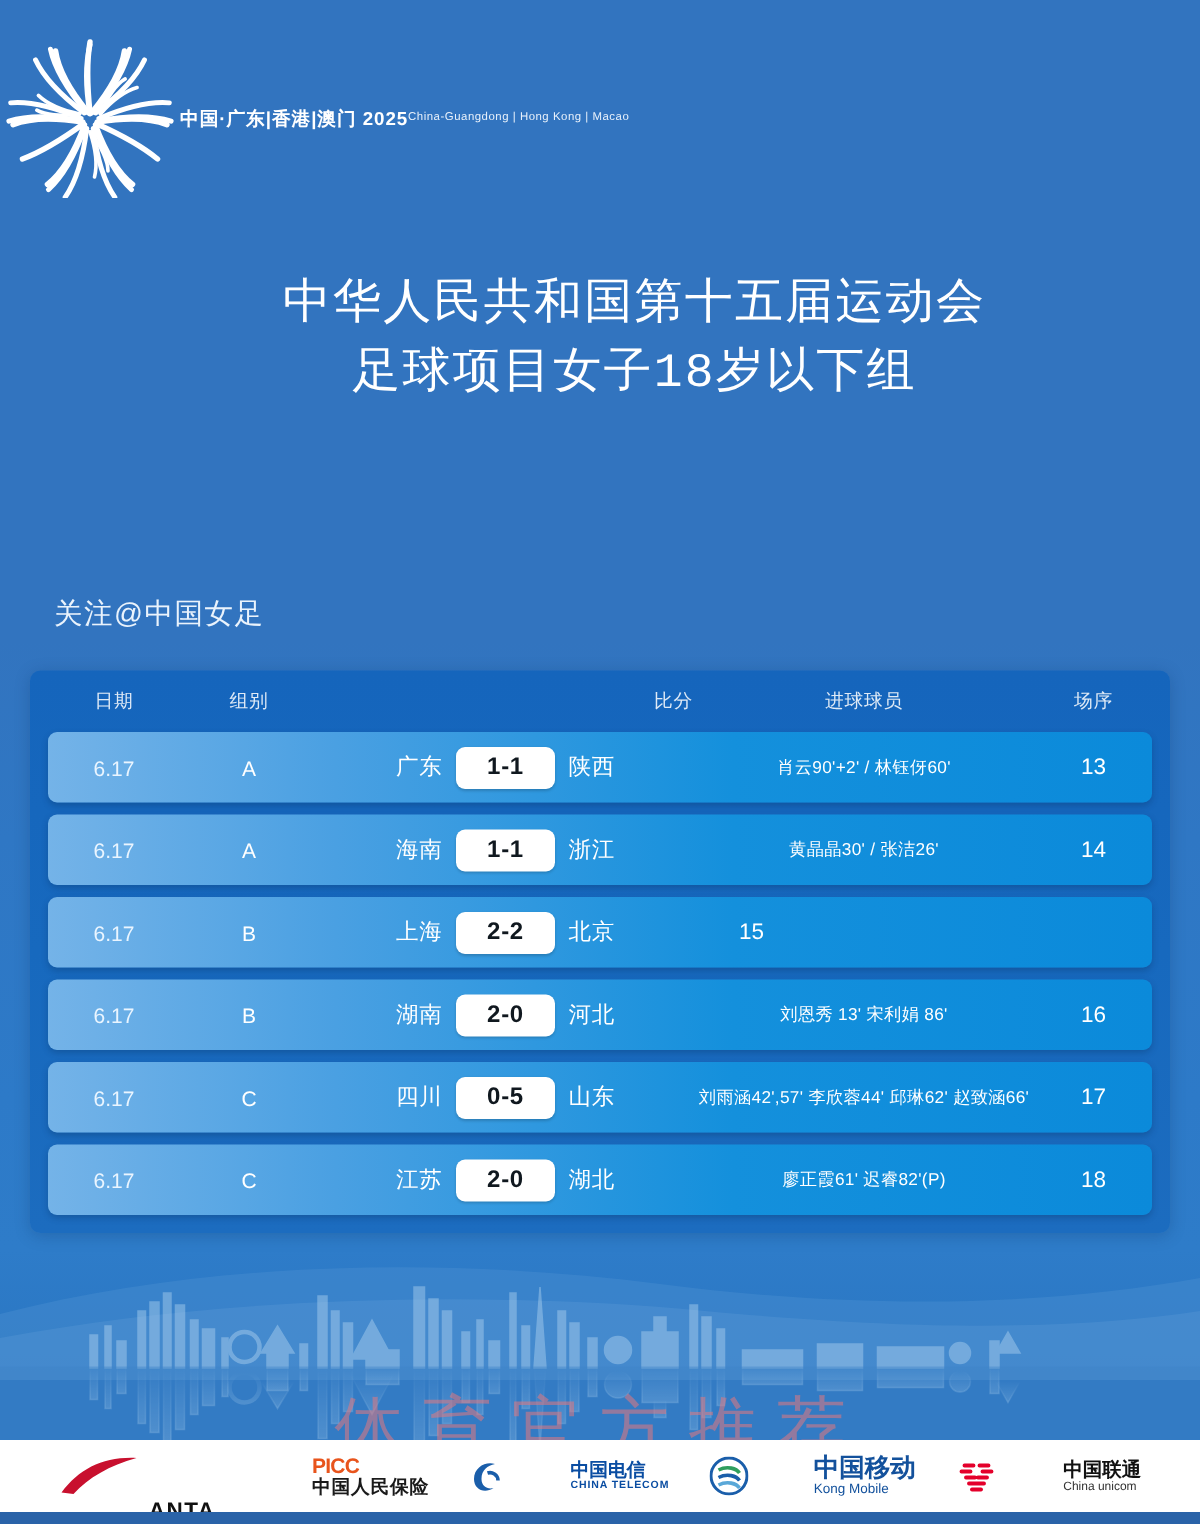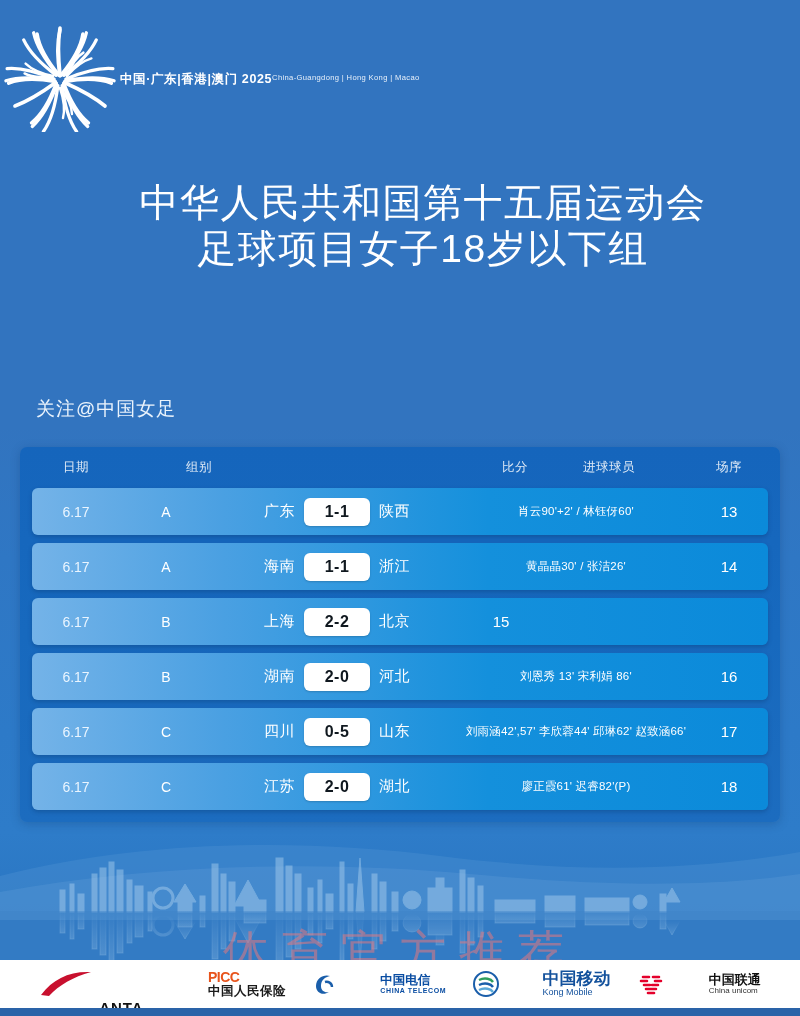--- a/index.html
+++ b/index.html
@@ -52,23 +52,23 @@
     font-size: 7.6px; color: #e8f1fb; letter-spacing: .35px;
     font-family: "Liberation Sans", sans-serif;
   }
 
   
   .titles {
     position: absolute; left: 0; right: 0; top: 180px;
     text-align: center; color: #ffffff;
   }
   .title-line {
-    font-size: 39px; line-height: 46px; font-weight: 500;
+    font-size: 32px; line-height: 46px; font-weight: 500;
     letter-spacing: 1.5px;
-    font-family: Liberation Sans, sans-serif;
+    font-family: Liberation Mono, monospace;
     margin-left: 46px;
   }
   .subtitle {
     margin-top: 24px;
     font-size: 31px; line-height: 42px; letter-spacing: 2px;
     color: #f2f7fc; font-weight: 400;
   }
   .follow {
     position: absolute; left: 36px; top: 396px;
     font-size: 19px; color: #eaf3fc; letter-spacing: 1px;
@@ -78,21 +78,21 @@
   .panel {
     position: absolute; left: 20px; top: 447px;
     width: 760px; height: 375px;
     background: linear-gradient(180deg, #1565bc 0%, #1769be 50%, #1c6cbf 100%);
     border-radius: 7px;
     box-shadow: 0 2px 10px rgba(10,50,100,.25);
     padding: 0 12px;
   }
   .thead {
     display: flex; align-items: center;
-    height: 41px; color: #dfeaf6; font-size: 12.5px; letter-spacing: .5px; gap: 33px;
+    height: 41px; color: #dfeaf6; font-size: 12.5px; letter-spacing: .5px;
   }
   .c-date   { width: 88px;  text-align: center; }
   .c-group  { width: 92px;  text-align: center; }
   .c-score  { width: 250px; text-align: right; }
   .c-scorer { flex: 1;      text-align: center; }
   .c-no     { width: 78px;  text-align: center; }
 
   .row {
     display: flex; align-items: center;
     height: 47px; margin-bottom: 8px;

